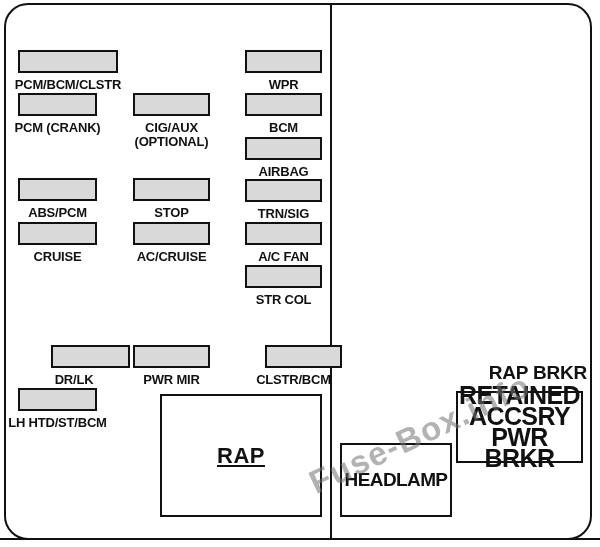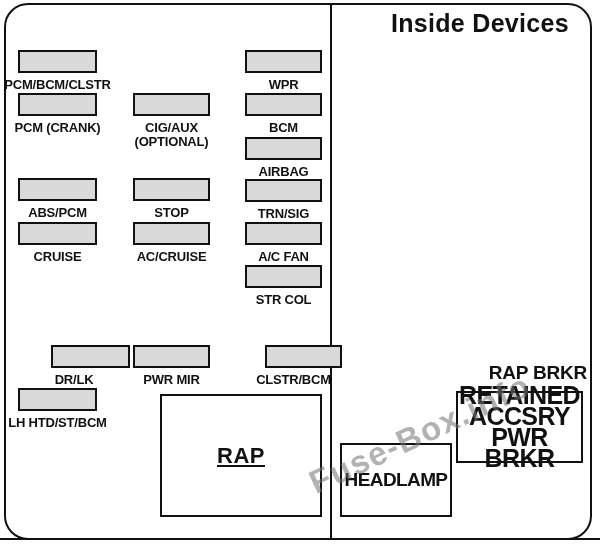--- a/index.html
+++ b/index.html
@@ -51,24 +51,23 @@
 </head>
 <body>
 
 <div class="stage">
 
   <div class="bottom-line"></div>
   <div class="outer-box"></div>
   <div class="divider"></div>
 
 
-  <div class="panel-title title-inside">Inside Devices</div>
 
   <div>
-      <div class="fuse" style="left: 18px; top: 50px; width: 79px;">
+      <div class="fuse" style="left: 18px; top: 50px; width: 100px;">
         <div class="fuse-rect"></div>
         <div class="fuse-label">PCM/BCM/CLSTR</div>
       </div>
       <div class="fuse" style="left: 245px; top: 50px; width: 77px;">
         <div class="fuse-rect"></div>
         <div class="fuse-label">WPR</div>
       </div>
       <div class="fuse" style="left: 18px; top: 93px; width: 79px;">
         <div class="fuse-rect"></div>
         <div class="fuse-label">PCM (CRANK)</div>

